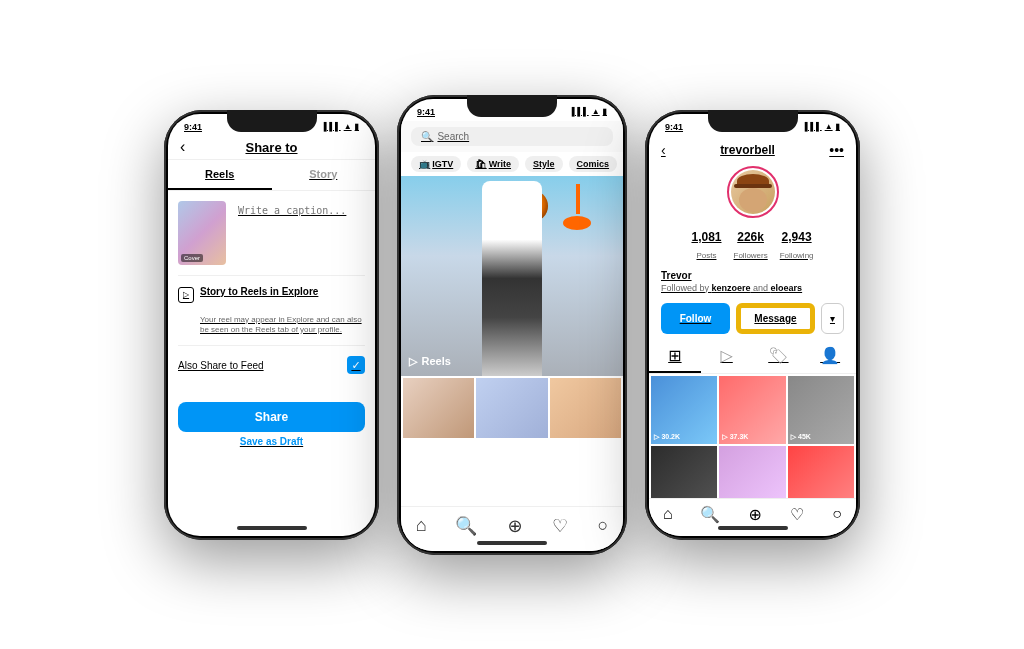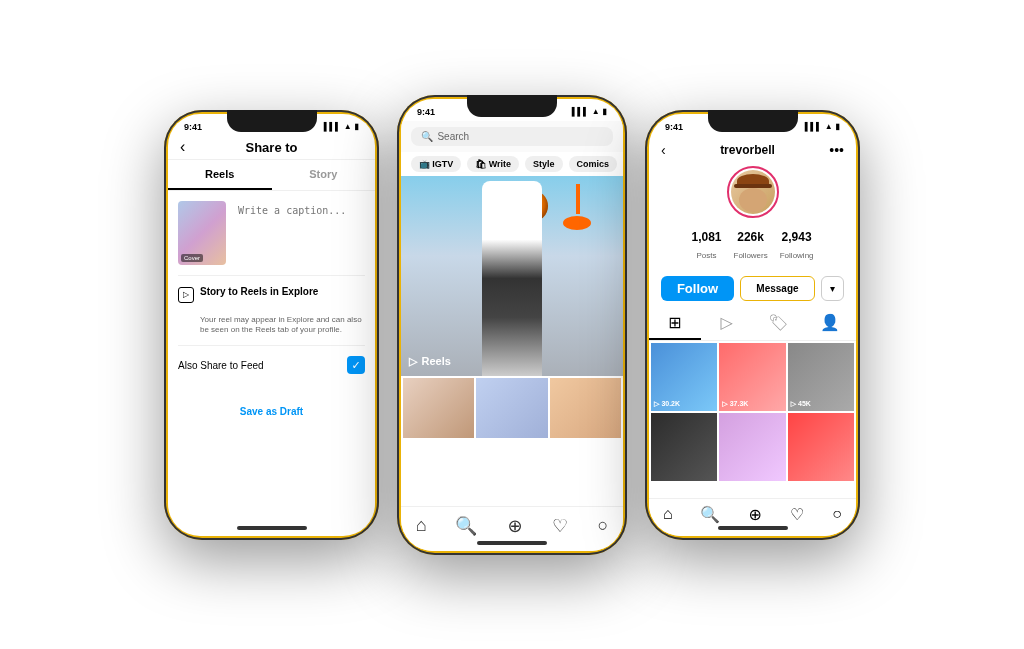--- a/index.html
+++ b/index.html
@@ -22,28 +22,29 @@
       height: 100%;
       background: white;
       padding: 20px;
     }
 
     
     .phone {
       position: relative;
       width: 215px;
       height: 430px;
-      background: #eab308;
+      background: #000000;
       border-radius: 38px;
       box-shadow: 0 20px 60px rgba(0,0,0,0.4), inset 0 0 0 2px #333;
       display: flex;
       flex-direction: column;
       align-items: center;
       overflow: hidden;
       flex-shrink: 0;
+      text-decoration: underline;
     }
     .phone-middle {
       width: 230px;
       height: 460px;
     }
     .phone-notch {
       position: absolute;
       top: 0;
       left: 50%;
       transform: translateX(-50%);
@@ -404,29 +405,29 @@
       display: flex;
       gap: 6px;
       padding: 6px 12px;
     }
     .p3-follow-btn {
       background: #0095f6;
       color: white;
       border: none;
       border-radius: 6px;
       padding: 5px 0;
-      font-size: 13px;
+      font-size: 10px;
       font-weight: 600;
       flex: 1;
       cursor: pointer;
     }
     .p3-message-btn {
       background: white;
       color: #000;
-      border: 1px solid #eab308;
+      border: 5px solid #eab308;
       border-radius: 6px;
       padding: 5px 0;
       font-size: 10px;
       font-weight: 600;
       flex: 1;
       cursor: pointer;
     }
     .p3-dropdown-btn {
       background: white;
       border: 1px solid #ccc;
@@ -541,20 +542,21 @@
           </div>
         </div>
         <div class="p1-divider"></div>
         <div class="p1-share-feed-row">
           <span class="p1-share-feed-label">Also Share to Feed</span>
           <div class="p1-checkbox">✓</div>
         </div>
         <div class="p1-spacer"></div>
       </div>
       <div style="padding: 8px 10px 4px;">
+        <button class="p1-share-btn">Share</button>
         <div class="p1-draft-btn">Save as Draft</div>
       </div>
     </div>
     <div class="phone-home-bar"></div>
   </div>
 
   <div class="phone phone-middle">
     <div class="phone-notch"></div>
     <div class="phone-screen">
 
@@ -669,20 +671,26 @@
             <span class="p3-stat-num">226k</span>
             <span class="p3-stat-label">Followers</span>
           </div>
           <div class="p3-stat">
             <span class="p3-stat-num">2,943</span>
             <span class="p3-stat-label">Following</span>
           </div>
         </div>
       </div>
 
+      <div class="p3-bio">
+        <div class="p3-bio-name">Trevor</div>
+        <div class="p3-bio-followed">
+          Followed by <span>kenzoere</span> and <span>eloears</span>
+        </div>
+      </div>
 
       <div class="p3-action-row">
         <button class="p3-follow-btn">Follow</button>
         <button class="p3-message-btn">Message</button>
         <button class="p3-dropdown-btn">▾</button>
       </div>
 
       <div class="p3-tab-bar">
         <div class="p3-tab-item active">⊞</div>
         <div class="p3-tab-item">▷</div>

